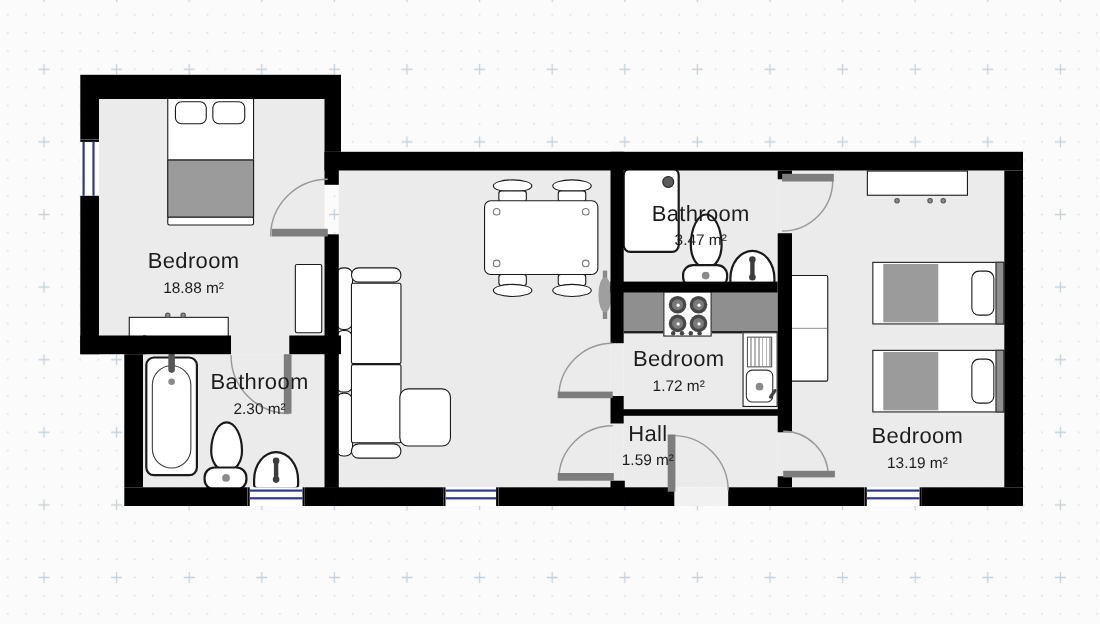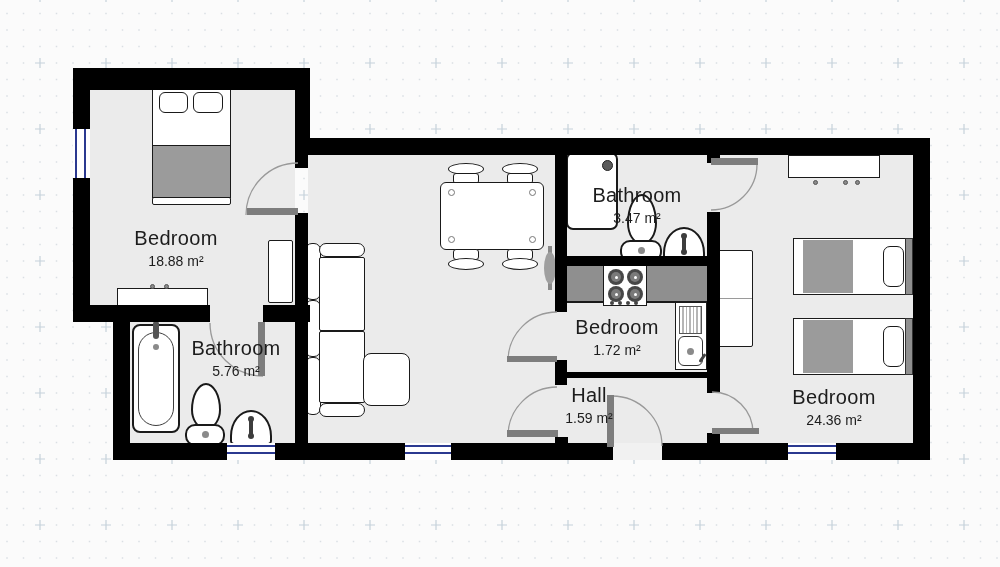--- a/index.html
+++ b/index.html
@@ -280,32 +280,32 @@
       <path d="M712,392 A41,41 0 0 1 753,433"></path>
     </g>
   </svg>
 
   <div class="label" style="left:176px;top:248px;z-index:6;">
     <div class="name">Bedroom</div>
     <div class="area">18.88 m²</div>
   </div>
   <div class="label" style="left:236px;top:358px;z-index:6;">
     <div class="name">Bathroom</div>
-    <div class="area">5.76 m²</div>
+    <div class="area">2.30 m²</div>
   </div>
   <div class="label" style="left:637px;top:205px;z-index:6;">
     <div class="name">Bathroom</div>
     <div class="area">3.47 m²</div>
   </div>
   <div class="label" style="left:617px;top:337px;z-index:6;">
     <div class="name">Bedroom</div>
     <div class="area">1.72 m²</div>
   </div>
   <div class="label" style="left:589px;top:405px;z-index:6;">
     <div class="name">Hall</div>
     <div class="area">1.59 m²</div>
   </div>
   <div class="label" style="left:834px;top:407px;z-index:6;">
     <div class="name">Bedroom</div>
-    <div class="area">24.36 m²</div>
+    <div class="area">13.19 m²</div>
   </div>
 
 </div>
 
 </body></html>

